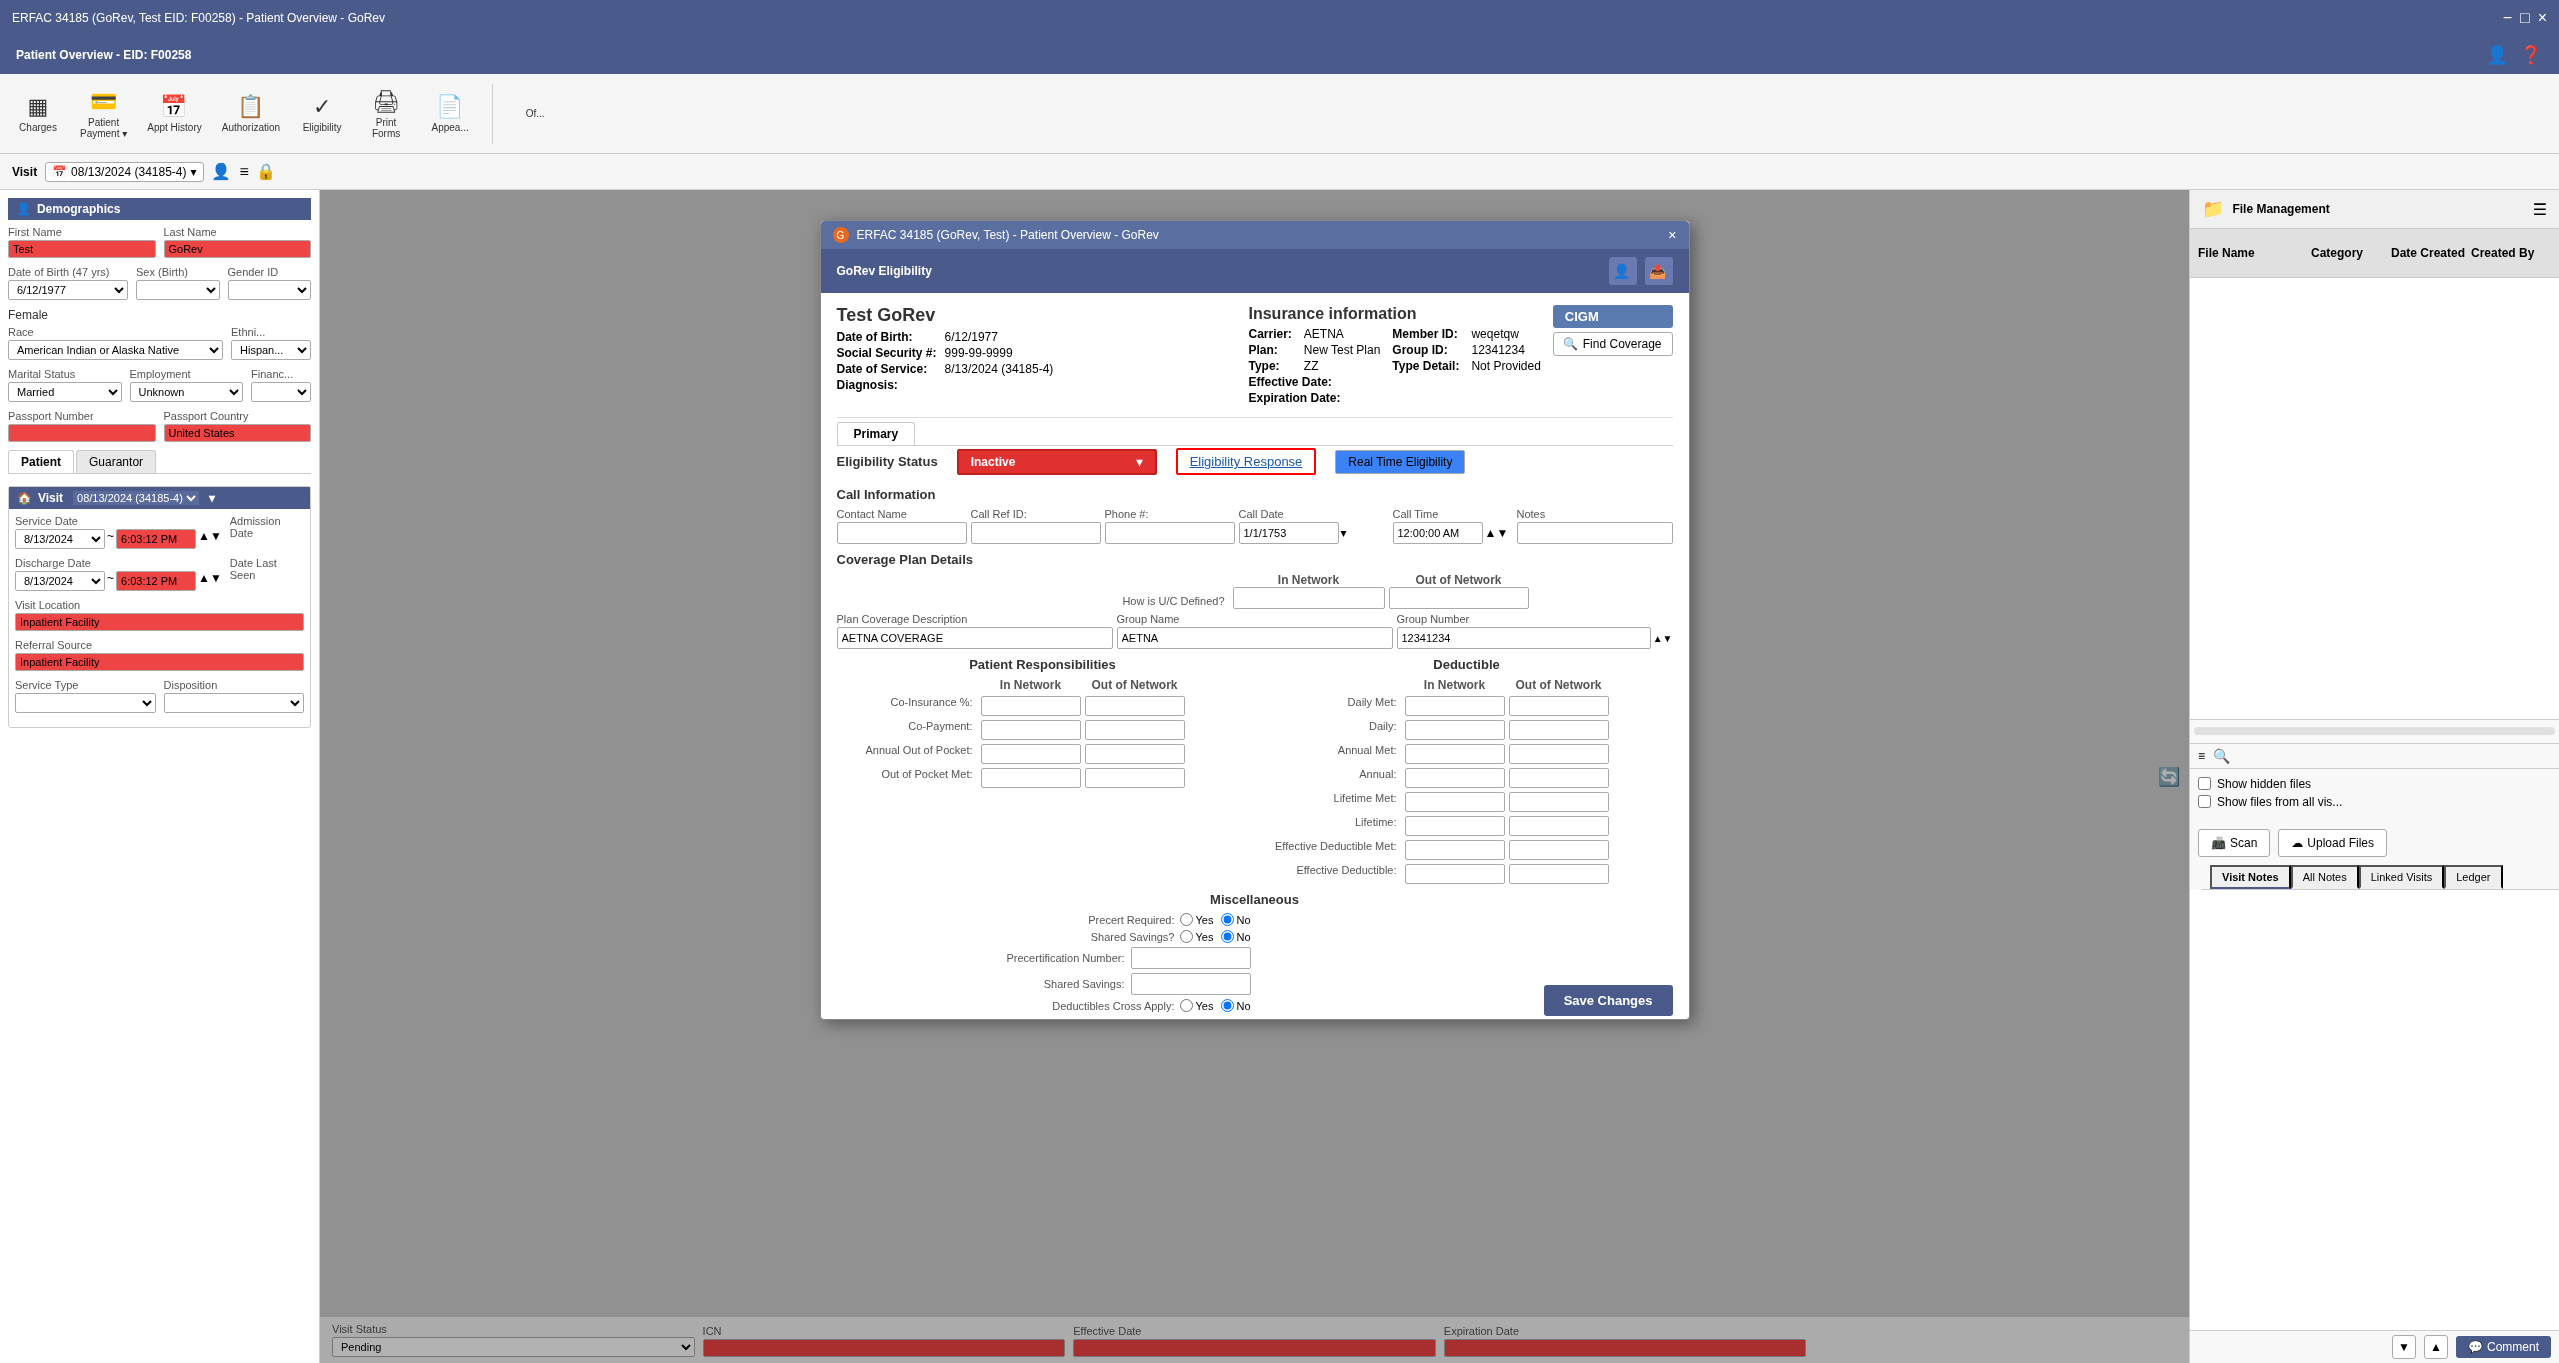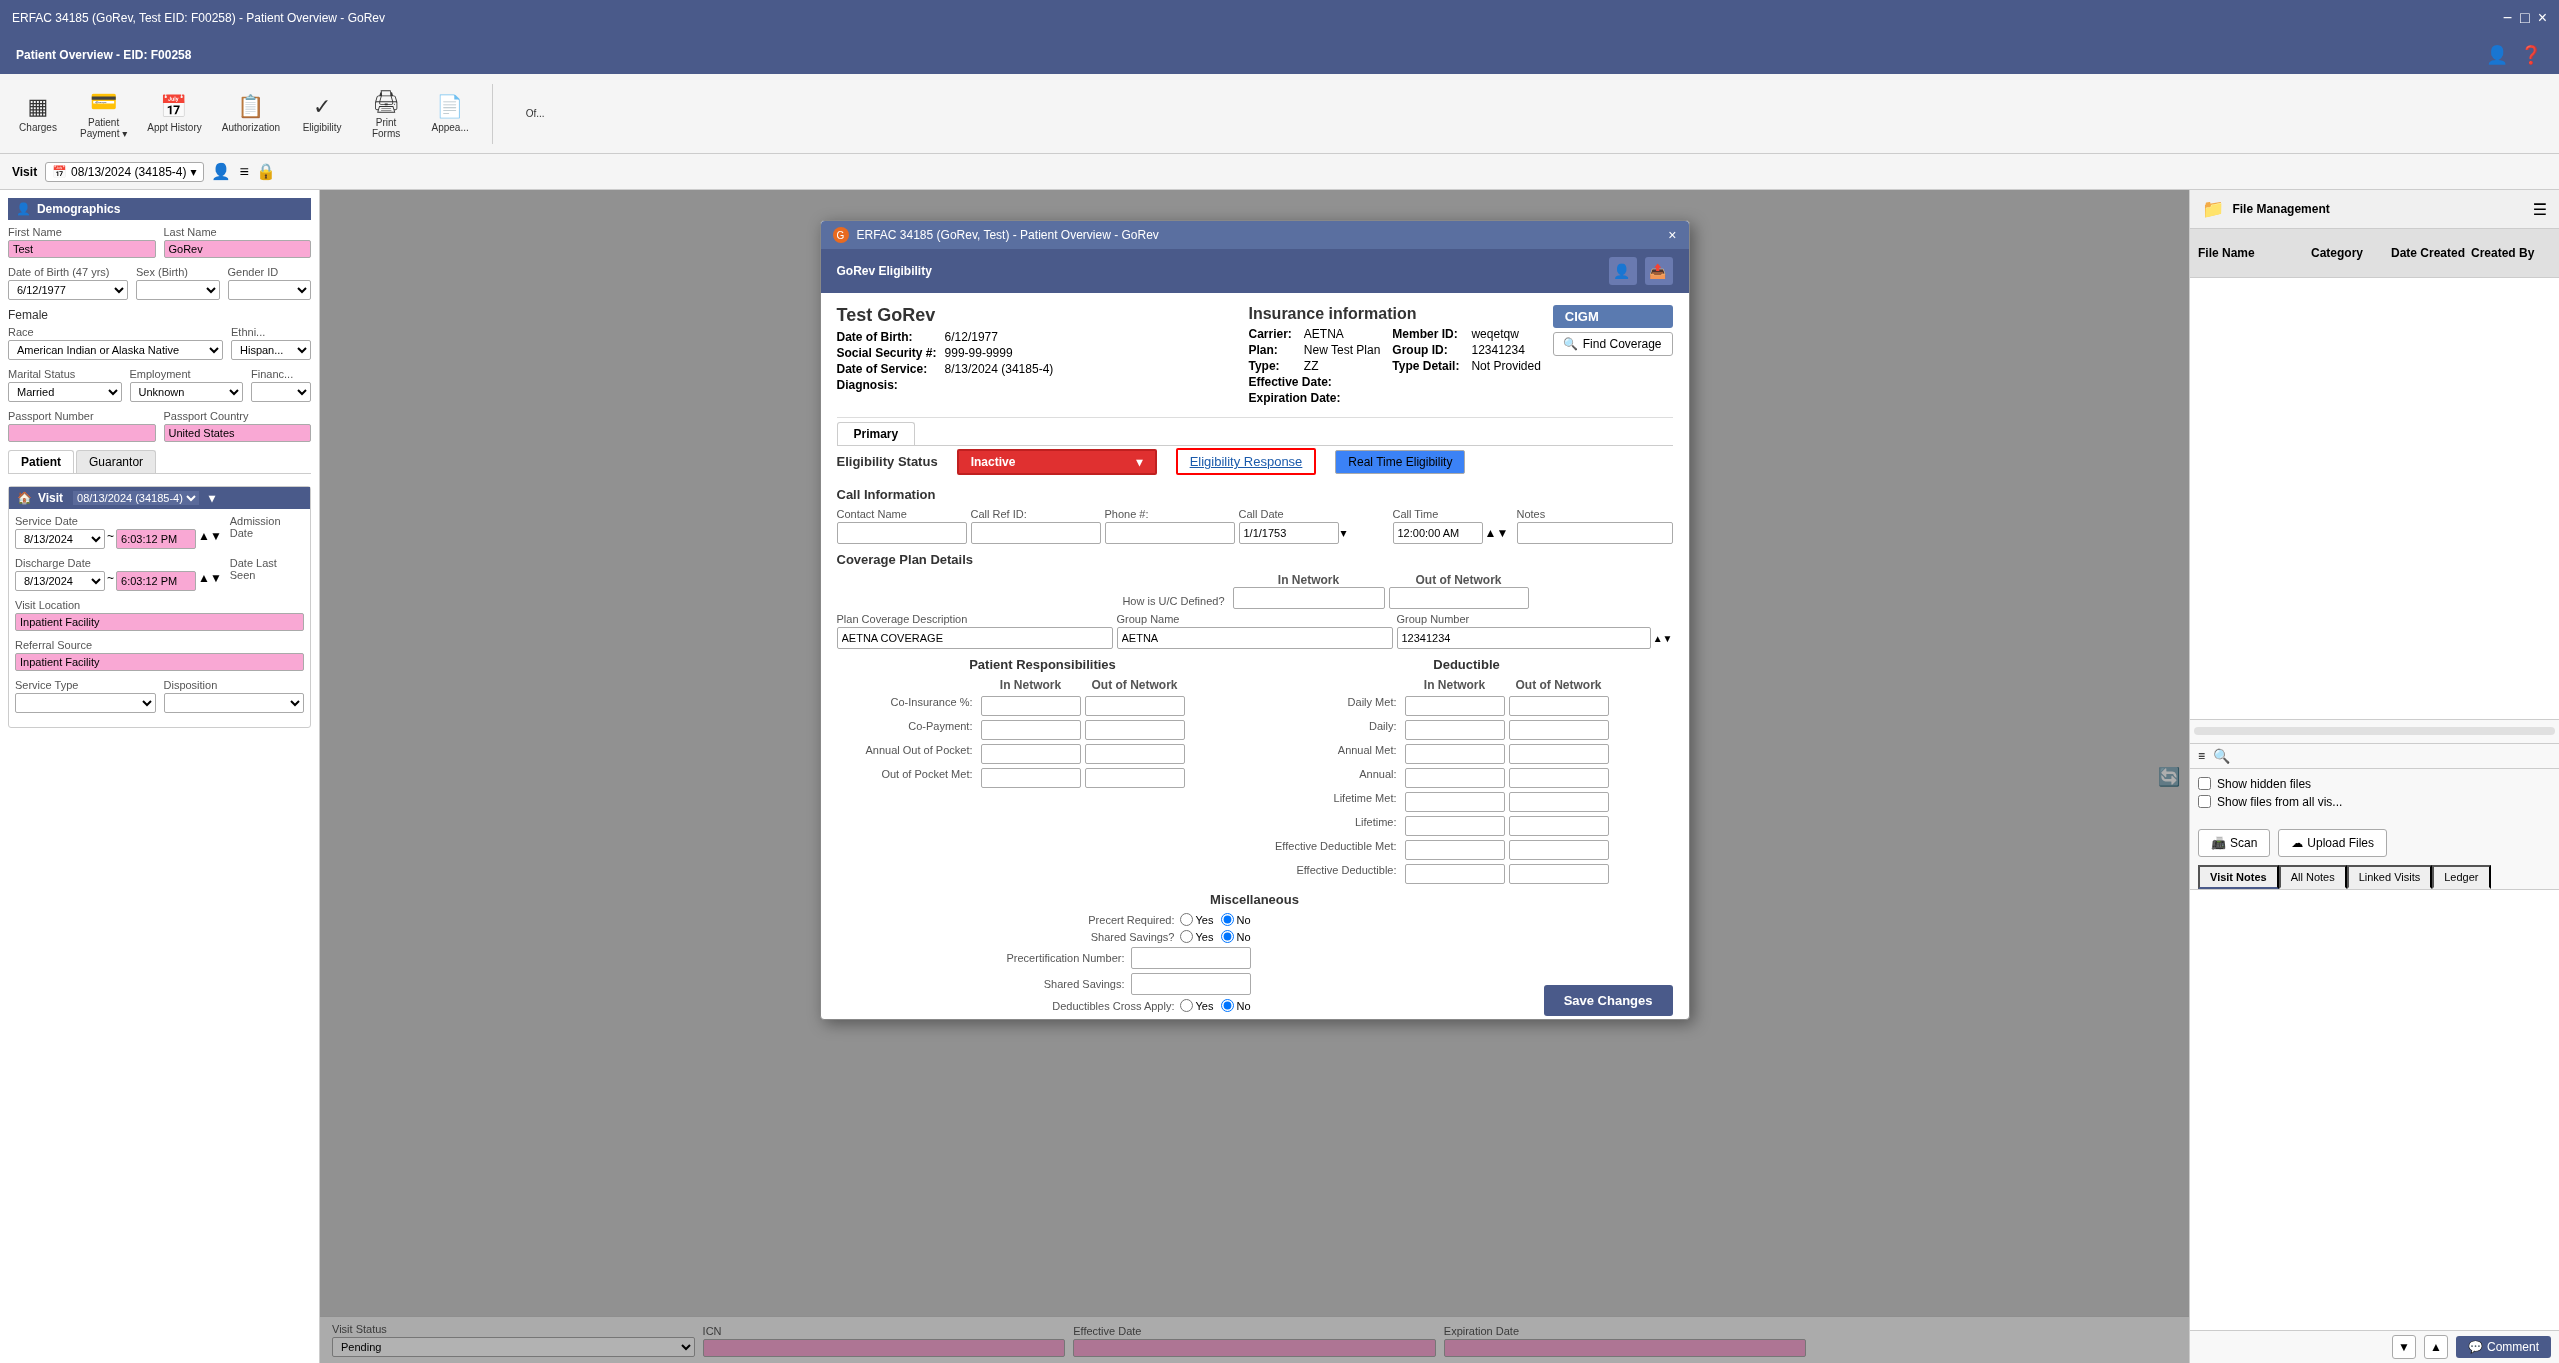--- a/index.html
+++ b/index.html
@@ -112,21 +112,21 @@
       display: flex;
       gap: 8px;
       margin-bottom: 8px;
     }
     .form-col { flex: 1; }
     .form-input {
       width: 100%;
       border: 1px solid #aaa;
       padding: 2px 4px;
       border-radius: 2px;
-      background: #f9a8d4;
+      background: #ef4444;
       font-size: 11px;
     }
     .form-select {
       width: 100%;
       border: 1px solid #aaa;
       padding: 2px 4px;
       border-radius: 2px;
       background: white;
       font-size: 11px;
     }
@@ -438,20 +438,21 @@
       cursor: pointer;
       font-size: 12px;
       background: white;
     }
 
     
     .visit-notes-tabs {
       display: flex;
       border-bottom: 1px solid #ccc;
       padding: 0 8px;
+      margin-left: 12px;
     }
     .vn-tab {
       padding: 4px 10px;
       font-size: 11px;
       cursor: pointer;
       border-bottom: 2px solid transparent;
     }
     .vn-tab.active { border-bottom: 2px solid #4a5a8a; font-weight: bold; }
 
     

